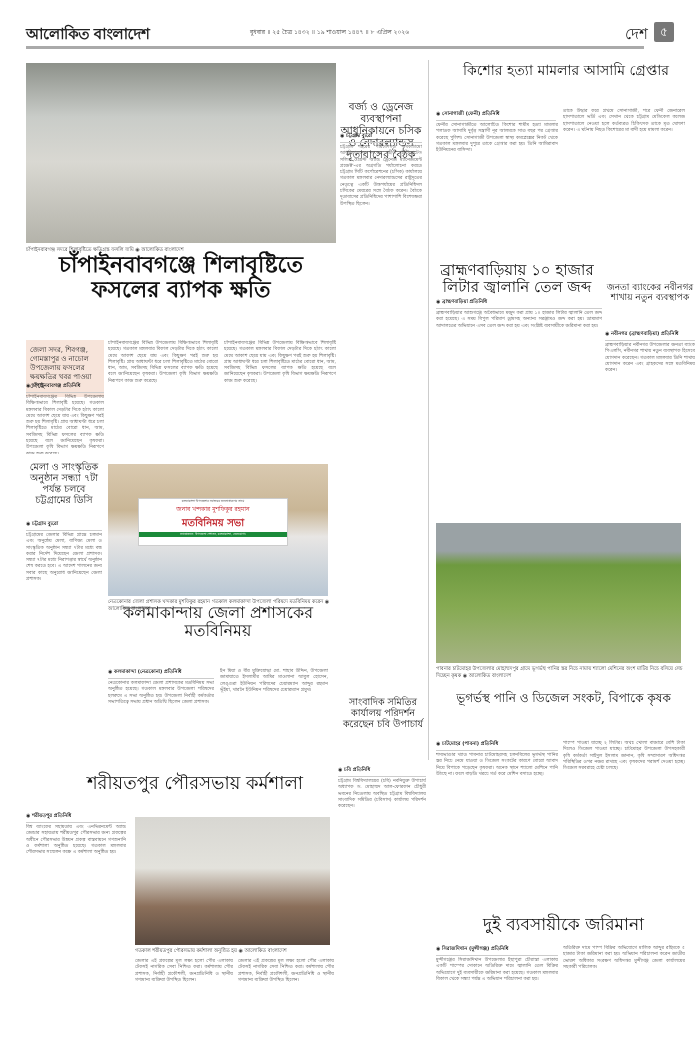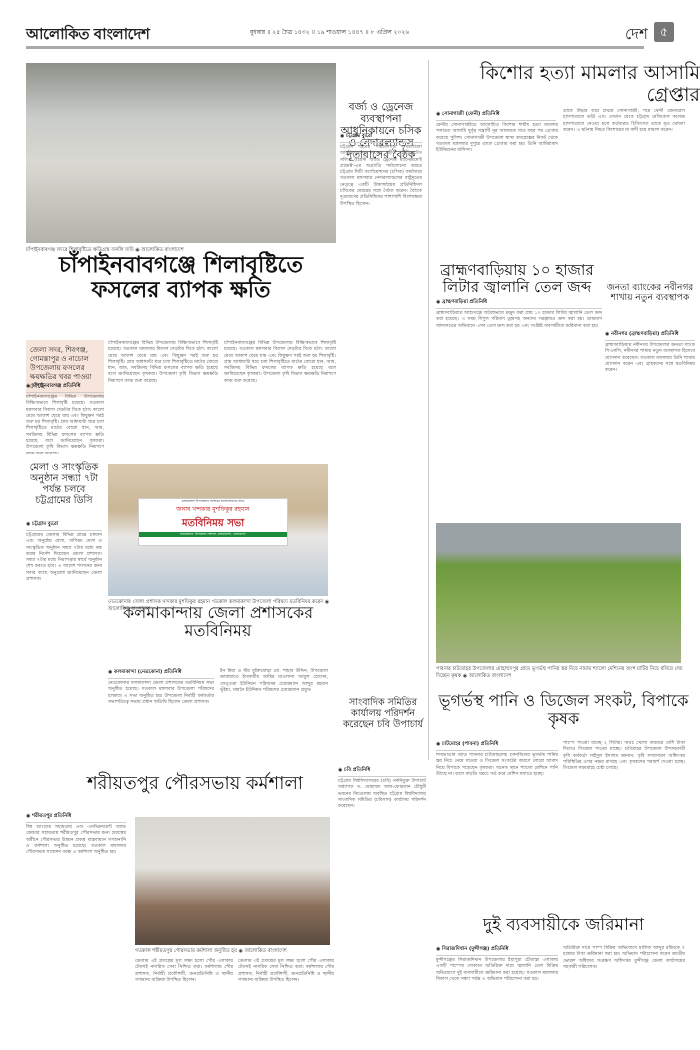--- a/index.html
+++ b/index.html
@@ -35,21 +35,21 @@
 
 <div class="abs photo hail" style="left:26px;top:63px;width:310px;height:180px;"></div>
 <div class="abs caption" style="left:26px;top:246px;width:310px;">চাঁপাইনবাবগঞ্জ সদরে শিলাবৃষ্টিতে ক্ষতিগ্রস্ত ফসলি জমি ◉ আলোকিত বাংলাদেশ</div>
 
 <div class="abs headline" style="left:340px;top:64px;width:82px;font-size:10.5px;margin-top:36px;">বর্জ্য ও ড্রেনেজ ব্যবস্থাপনা আধুনিকায়নে চসিক ও নেদারল্যান্ডস দূতাবাসের বৈঠক</div>
 <div class="abs byline" style="left:340px;top:132px;width:82px;">◉ চট্টগ্রাম ব্যুরো</div>
 <div class="abs body-text" style="left:340px;top:144px;width:82px;height:470px;overflow:hidden;">চট্টগ্রাম শহরের পরিবেশগত অবকাঠামো আধুনিকায়নের লক্ষ্যে গৃহীত 'ইন্টিগ্রেটেড সলিড ওয়েস্ট অ্যান্ড ড্রেনেজ ম্যানেজমেন্ট প্রজেক্ট'-এর অগ্রগতি পর্যালোচনা করতে চট্টগ্রাম সিটি কর্পোরেশনের (চসিক) কার্যালয়ে গতকাল মঙ্গলবার নেদারল্যান্ডসের রাষ্ট্রদূতের নেতৃত্বে একটি উচ্চপর্যায়ের প্রতিনিধিদল চসিকের মেয়রের সঙ্গে বৈঠক করেন। বৈঠকে দূতাবাসের প্রতিনিধিদের পাশাপাশি বিশেষজ্ঞরা উপস্থিত ছিলেন।</div>
 
 <div class="abs col-rule" style="left:428px;top:60px;height:700px;"></div>
 
-<div class="abs headline" style="left:432px;top:62px;width:268px;font-size:19px;text-align:right;">কিশোর হত্যা মামলার আসামি গ্রেপ্তার</div>
+<div class="abs headline" style="left:432px;top:62px;width:268px;font-size:14px;">কিশোর হত্যা মামলার আসামি গ্রেপ্তার</div>
 <div class="abs byline" style="left:436px;top:110px;width:120px;">◉ সোনাগাজী (ফেনী) প্রতিনিধি</div>
 <div class="abs body-text" style="left:436px;top:122px;width:122px;height:108px;overflow:hidden;">ফেনীর সোনাগাজীতে আলোচিত কিশোর শামীম হত্যা মামলার পলাতক আসামি দুর্বৃত্ত সন্ত্রাসী নূর আলমকে সাত বছর পর গ্রেপ্তার করেছে পুলিশ। সোনাগাজী উপজেলা স্বাস্থ্য কমপ্লেক্সের নিকট থেকে গতকাল মঙ্গলবার দুপুরে তাকে গ্রেপ্তার করা হয়। তিনি আমিরাবাদ ইউনিয়নের বাসিন্দা।</div>
 <div class="abs body-text" style="left:563px;top:108px;width:122px;height:122px;overflow:hidden;">তাকে উদ্ধার করে প্রথমে সোনাগাজী, পরে ফেনী জেনারেল হাসপাতালে ভর্তি এবং সেখান থেকে চট্টগ্রাম মেডিকেল কলেজ হাসপাতালে নেওয়া হলে কর্তব্যরত চিকিৎসক তাকে মৃত ঘোষণা করেন। এ ঘটনায় নিহত কিশোরের মা বাদী হয়ে মামলা করেন।</div>
 
 <div class="abs headline" style="left:26px;top:252px;width:310px;font-size:22px;font-weight:bold;">চাঁপাইনবাবগঞ্জে শিলাবৃষ্টিতে ফসলের ব্যাপক ক্ষতি</div>
 <div class="abs highlight-box" style="left:26px;top:340px;width:78px;">জেলা সদর, শিবগঞ্জ, গোমস্তাপুর ও নাচোল উপজেলায় ফসলের ক্ষয়ক্ষতির খবর পাওয়া গেছে</div>
 <div class="abs byline" style="left:26px;top:382px;width:78px;">◉ চাঁপাইনবাবগঞ্জ প্রতিনিধি</div>
 <div class="abs body-text" style="left:26px;top:394px;width:78px;height:60px;overflow:hidden;">চাঁপাইনবাবগঞ্জের বিভিন্ন উপজেলায় বিক্ষিপ্তভাবে শিলাবৃষ্টি হয়েছে। গতকাল মঙ্গলবার বিকাল দেড়টার দিকে হঠাৎ কালো মেঘে আকাশ ছেয়ে যায় এবং কিছুক্ষণ পরই শুরু হয় শিলাবৃষ্টি। প্রায় আধাঘণ্টা ধরে চলা শিলাবৃষ্টিতে মাঠের বোরো ধান, আম, সবজিসহ বিভিন্ন ফসলের ব্যাপক ক্ষতি হয়েছে বলে জানিয়েছেন কৃষকরা। উপজেলা কৃষি বিভাগ ক্ষয়ক্ষতি নিরূপণে কাজ শুরু করেছে।</div>
 <div class="abs body-text" style="left:108px;top:340px;width:110px;height:112px;overflow:hidden;">চাঁপাইনবাবগঞ্জের বিভিন্ন উপজেলায় বিক্ষিপ্তভাবে শিলাবৃষ্টি হয়েছে। গতকাল মঙ্গলবার বিকাল দেড়টার দিকে হঠাৎ কালো মেঘে আকাশ ছেয়ে যায় এবং কিছুক্ষণ পরই শুরু হয় শিলাবৃষ্টি। প্রায় আধাঘণ্টা ধরে চলা শিলাবৃষ্টিতে মাঠের বোরো ধান, আম, সবজিসহ বিভিন্ন ফসলের ব্যাপক ক্ষতি হয়েছে বলে জানিয়েছেন কৃষকরা। উপজেলা কৃষি বিভাগ ক্ষয়ক্ষতি নিরূপণে কাজ শুরু করেছে।</div>
 <div class="abs body-text" style="left:224px;top:340px;width:112px;height:112px;overflow:hidden;">চাঁপাইনবাবগঞ্জের বিভিন্ন উপজেলায় বিক্ষিপ্তভাবে শিলাবৃষ্টি হয়েছে। গতকাল মঙ্গলবার বিকাল দেড়টার দিকে হঠাৎ কালো মেঘে আকাশ ছেয়ে যায় এবং কিছুক্ষণ পরই শুরু হয় শিলাবৃষ্টি। প্রায় আধাঘণ্টা ধরে চলা শিলাবৃষ্টিতে মাঠের বোরো ধান, আম, সবজিসহ বিভিন্ন ফসলের ব্যাপক ক্ষতি হয়েছে বলে জানিয়েছেন কৃষকরা। উপজেলা কৃষি বিভাগ ক্ষয়ক্ষতি নিরূপণে কাজ শুরু করেছে।</div>
@@ -81,21 +81,21 @@
 <div class="abs body-text" style="left:108px;top:680px;width:106px;height:82px;overflow:hidden;">নেত্রকোনার কলমাকান্দা জেলা প্রশাসকের মতবিনিময় সভা অনুষ্ঠিত হয়েছে। গতকাল মঙ্গলবার উপজেলা পরিষদের হলরুমে এ সভা অনুষ্ঠিত হয়। উপজেলা নির্বাহী কর্মকর্তার সভাপতিত্বে সভায় প্রধান অতিথি ছিলেন জেলা প্রশাসক।</div>
 <div class="abs body-text" style="left:220px;top:668px;width:108px;height:94px;overflow:hidden;">ইন মিয়া ও বীর মুক্তিযোদ্ধা মো. শাহাব উদ্দিন, উপজেলা জামায়াতে ইসলামীর আমির মাওলানা আবুল হোসেন, লেঙ্গুরা ইউনিয়ন পরিষদের চেয়ারম্যান আব্দুর রহমান ভূঁইয়া, খারনৈ ইউনিয়ন পরিষদের চেয়ারম্যান প্রমুখ।</div>
 
 <div class="abs photo field" style="left:436px;top:523px;width:245px;height:140px;"></div>
 <div class="abs caption" style="left:436px;top:665px;width:250px;">পাবনার চাটমোহর উপজেলার মোহাম্মদপুর গ্রামে ভূগর্ভস্থ পানির স্তর নিচে নামায় শ্যালো মেশিনের অংশ মাটির নিচে বসিয়ে সেচ দিচ্ছেন কৃষক ◉ আলোকিত বাংলাদেশ</div>
 
 <div class="abs headline" style="left:338px;top:697px;width:90px;font-size:9.5px;">সাংবাদিক সমিতির কার্যালয় পরিদর্শন করেছেন চবি উপাচার্য</div>
 <div class="abs byline" style="left:338px;top:766px;width:88px;">◉ চবি প্রতিনিধি</div>
 <div class="abs body-text" style="left:338px;top:778px;width:88px;height:262px;overflow:hidden;">চট্টগ্রাম বিশ্ববিদ্যালয়ের (চবি) নবনিযুক্ত উপাচার্য অধ্যাপক ড. মোহাম্মদ আল-ফোরকান চৌধুরী ভবনের নিচতলায় অবস্থিত চট্টগ্রাম বিশ্ববিদ্যালয় সাংবাদিক সমিতির (চবিসাস) কার্যালয় পরিদর্শন করেছেন।</div>
 
-<div class="abs headline" style="left:436px;top:692px;width:255px;font-size:16px;">ভূগর্ভস্থ পানি ও ডিজেল সংকট, বিপাকে কৃষক</div>
+<div class="abs headline" style="left:436px;top:692px;width:255px;font-size:12px;">ভূগর্ভস্থ পানি ও ডিজেল সংকট, বিপাকে কৃষক</div>
 <div class="abs byline" style="left:436px;top:740px;width:122px;">◉ চাটমোহর (পাবনা) প্রতিনিধি</div>
 <div class="abs body-text" style="left:436px;top:752px;width:122px;height:150px;overflow:hidden;">শস্যভাণ্ডার খ্যাত পাবনার চাটমোহরসহ চলনবিলের ভূগর্ভস্থ পানির স্তর নিচে নেমে যাওয়া ও ডিজেল সংকটের কারণে বোরো আবাদ নিয়ে বিপাকে পড়েছেন কৃষকরা। অনেক স্থানে শ্যালো মেশিনে পানি উঠছে না। ফলে বাড়তি খরচে গর্ত করে মেশিন বসাতে হচ্ছে।</div>
 <div class="abs body-text" style="left:563px;top:740px;width:122px;height:162px;overflow:hidden;">পাম্পে পাওয়া যাচ্ছে ২ লিটার। অথচ খোলা বাজারে বেশি টাকা দিলেও ডিজেল পাওয়া যাচ্ছে। চাটমোহর উপজেলা উপসহকারী কৃষি কর্মকর্তা সাইদুল ইসলাম জানান, কৃষি সম্প্রসারণ অধিদপ্তর পরিস্থিতির ওপর নজর রাখছে এবং কৃষকদের পরামর্শ দেওয়া হচ্ছে। ডিজেল সরবরাহে চেষ্টা চলছে।</div>
 
 <div class="abs headline" style="left:40px;top:773px;width:310px;font-size:18px;">শরীয়তপুর পৌরসভায় কর্মশালা</div>
 <div class="abs byline" style="left:26px;top:812px;width:100px;">◉ শরীয়তপুর প্রতিনিধি</div>
 <div class="abs body-text" style="left:26px;top:824px;width:100px;height:214px;overflow:hidden;">বিশ্ব ব্যাংকের সহায়তায় এবং এনভিরনমেন্ট অ্যান্ড জেন্ডার সহায়তায় শরীয়তপুর পৌরসভার জন্য প্রকল্পের অধীনে পৌরসভার উন্নয়ন প্রকল্প বাস্তবায়নে গণশুনানি ও কর্মশালা অনুষ্ঠিত হয়েছে। গতকাল মঙ্গলবার পৌরসভার সম্মেলন কক্ষে এ কর্মশালা অনুষ্ঠিত হয়।</div>
 <div class="abs photo workshop" style="left:135px;top:817px;width:195px;height:128px;"></div>
 <div class="abs caption" style="left:135px;top:947px;width:200px;">গতকাল শরীয়তপুর পৌরসভায় কর্মশালা অনুষ্ঠিত হয় ◉ আলোকিত বাংলাদেশ</div>
 <div class="abs body-text" style="left:135px;top:958px;width:98px;height:80px;overflow:hidden;">জেলার এই প্রকল্পের মূল লক্ষ্য হলো পৌর এলাকায় টেকসই নাগরিক সেবা নিশ্চিত করা। কর্মশালায় পৌর প্রশাসক, নির্বাহী প্রকৌশলী, জনপ্রতিনিধি ও স্থানীয় গণ্যমান্য ব্যক্তিরা উপস্থিত ছিলেন।</div>

